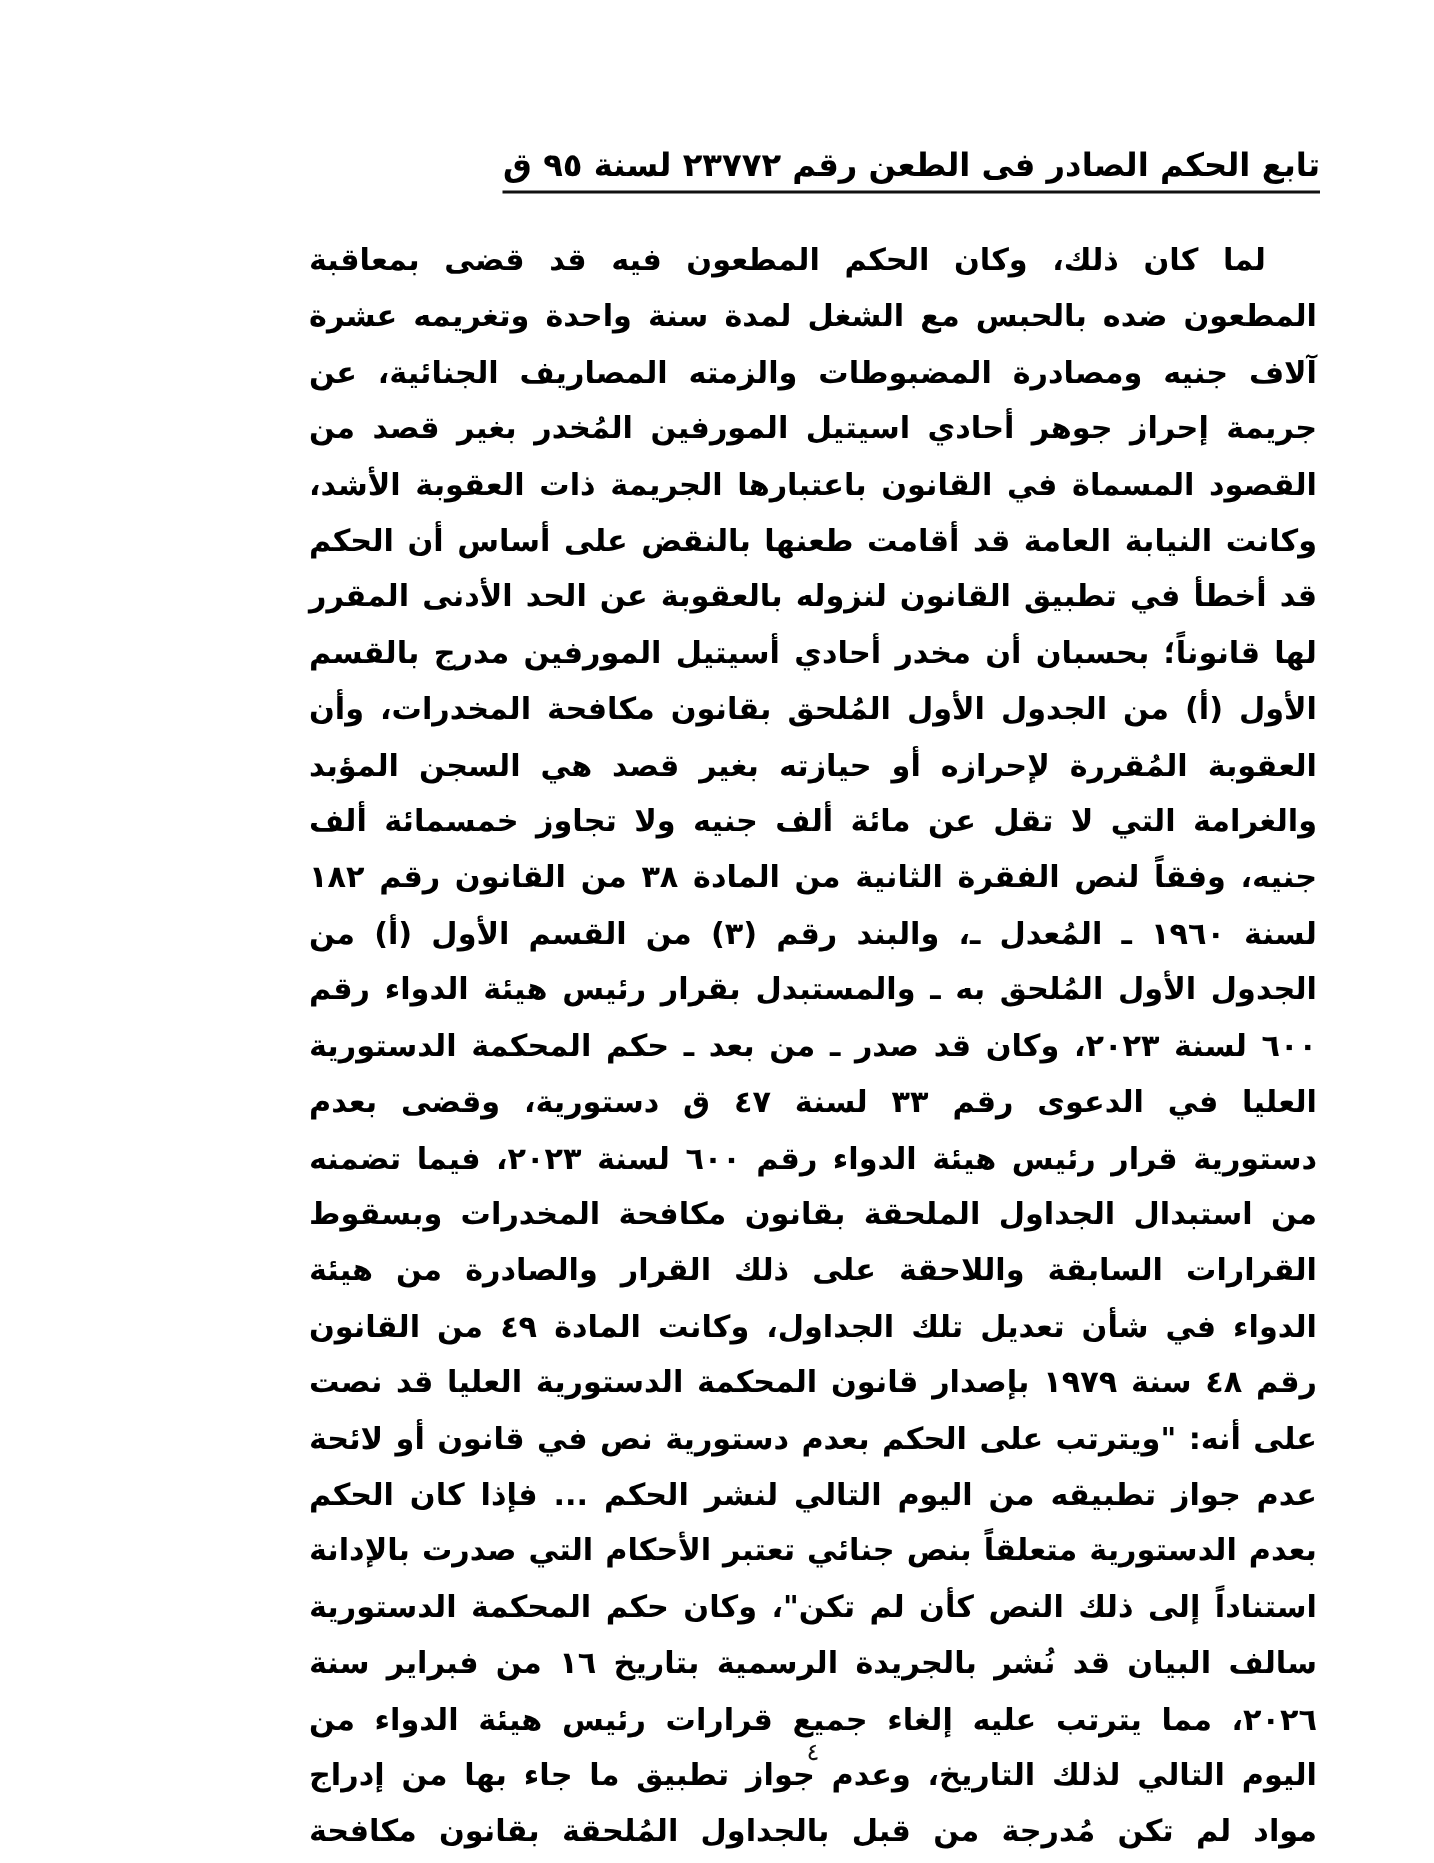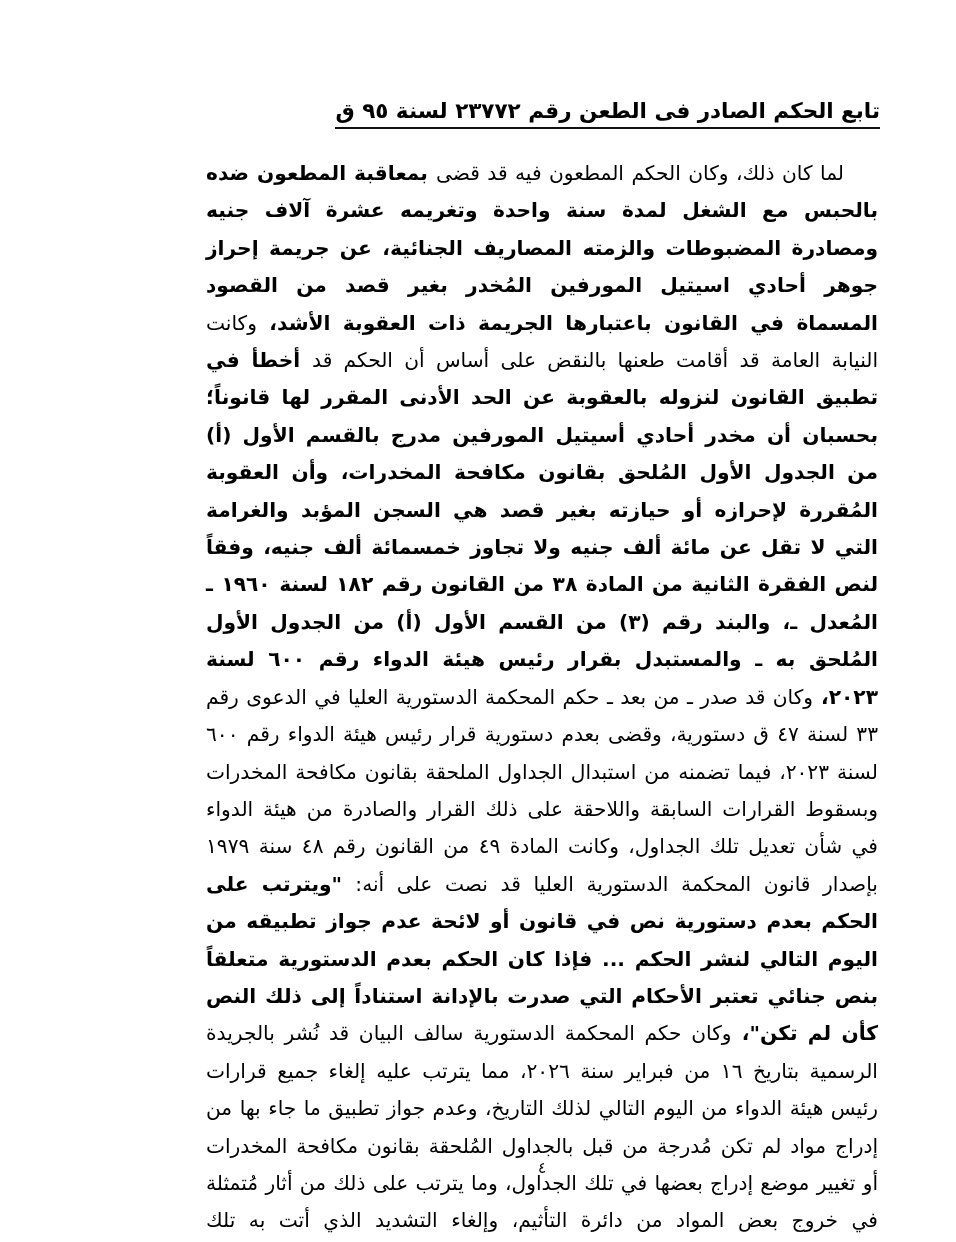--- a/index.html
+++ b/index.html
@@ -52,21 +52,21 @@
     text-align: justify;
     text-align-last: right;
     font-size: 20.2px;
     line-height: 37.4px;
     letter-spacing: 0px;
     word-spacing: 0.5px;
     margin: 0;
     text-indent: 34px;
   }
   .para .b {
-    font-weight: normal;
+    font-weight: bold;
   }
   .para .r {
     font-weight: bold;
   }
   .page-number {
     position: absolute;
     left: 0;
     right: 0;
     top: 1158px;
     text-align: center;

